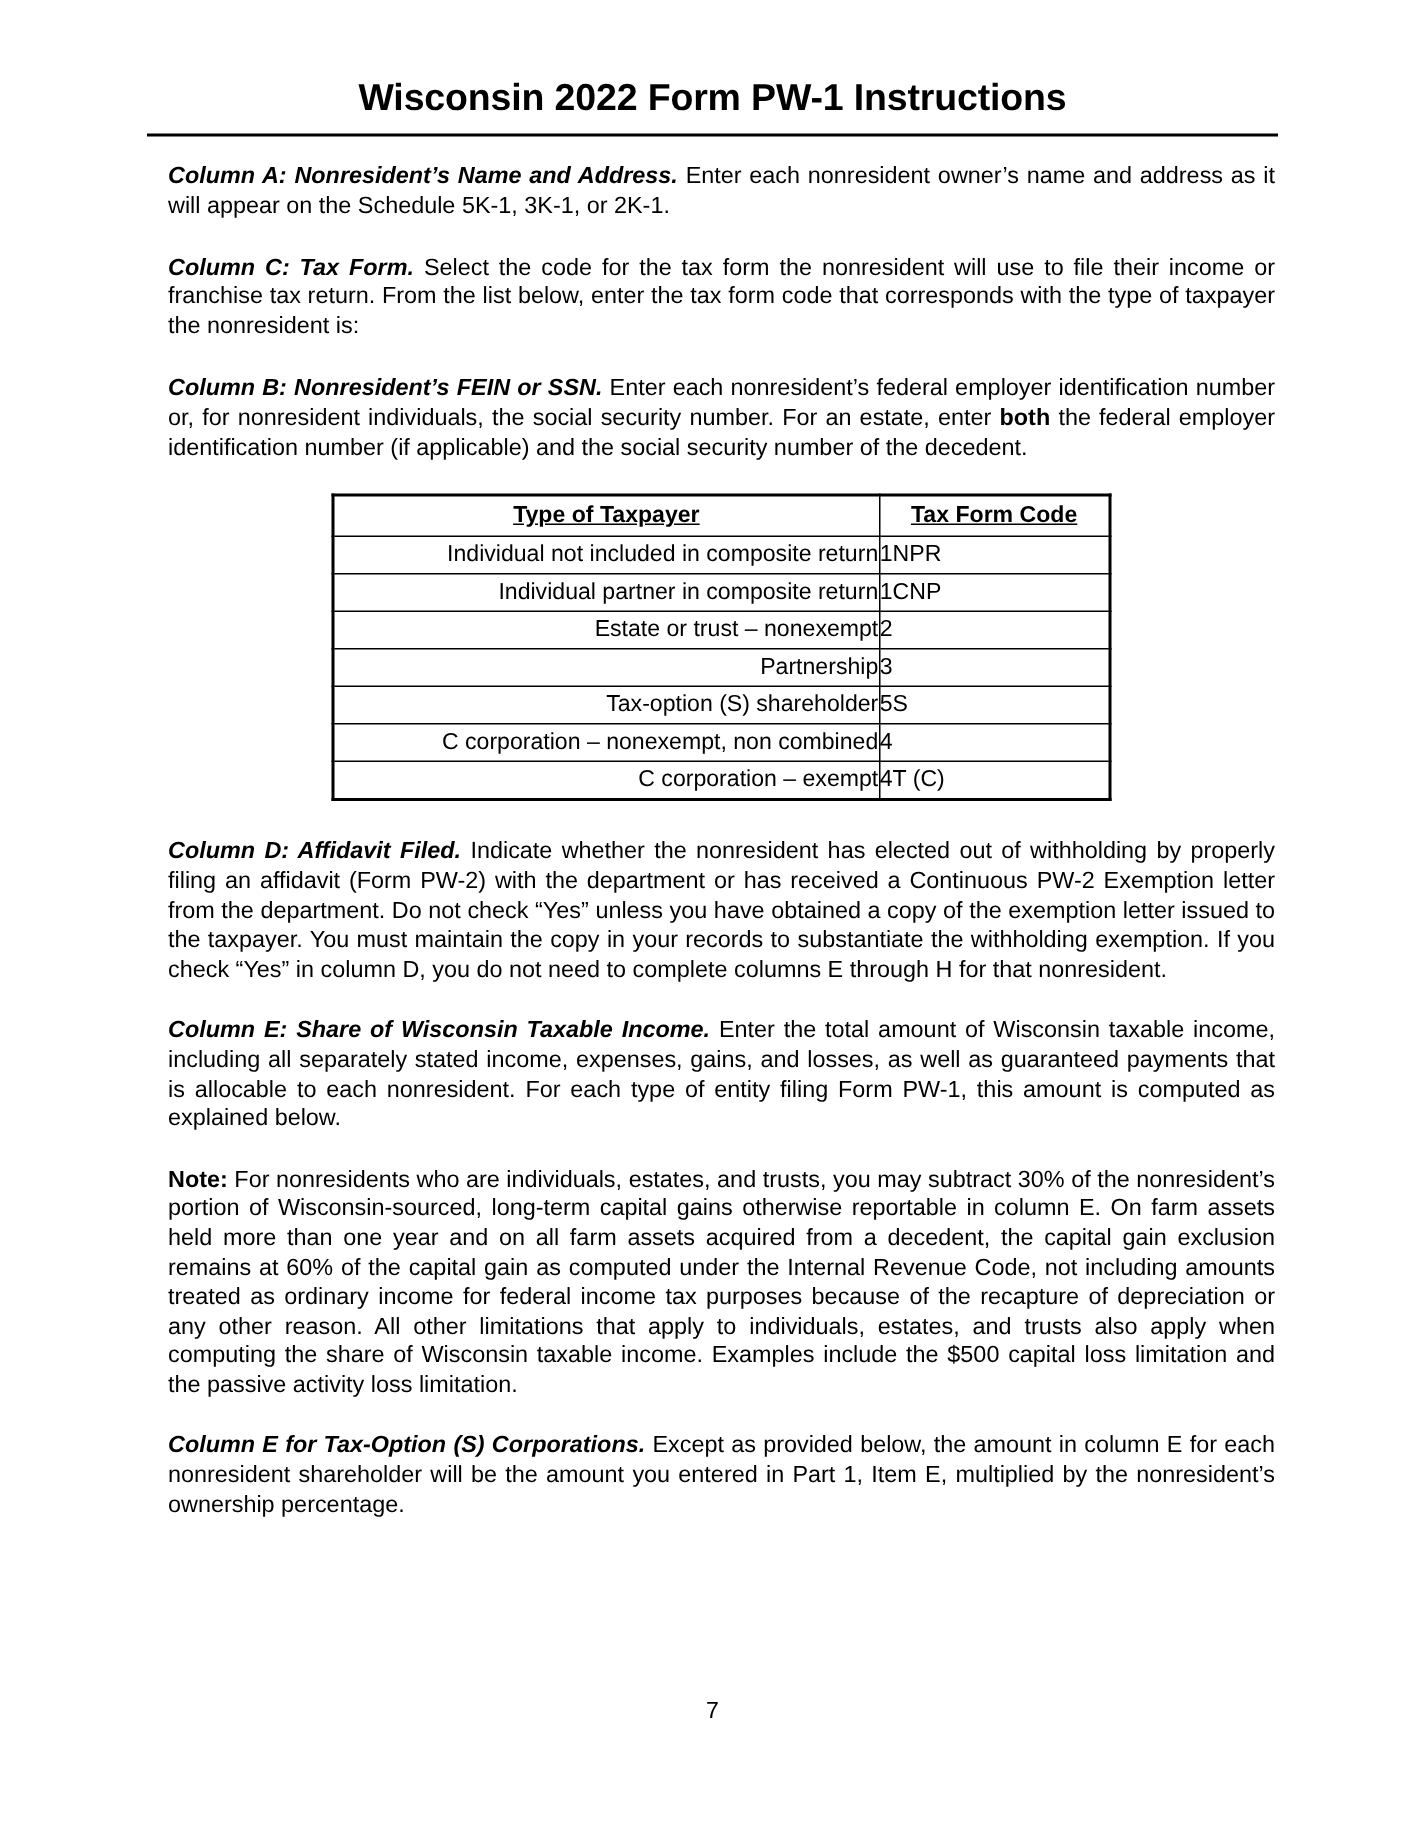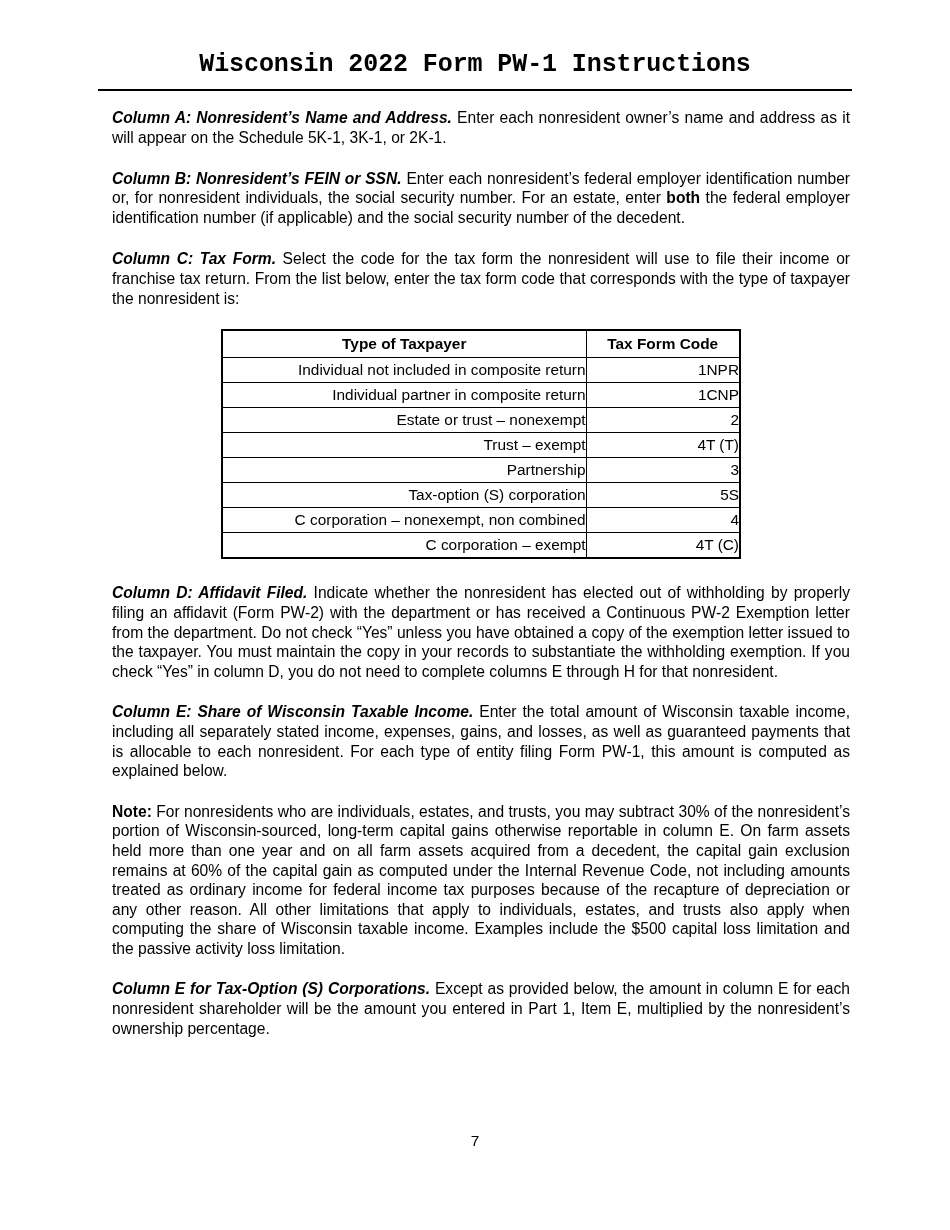--- a/index.html
+++ b/index.html
@@ -27,21 +27,20 @@
     top: 50px;
     width: 754px;
   }
   .doc-title {
     font-size: 25px;
     font-weight: bold;
     text-align: center;
     letter-spacing: -0.1px;
     line-height: 30px;
     margin: 0;
-    font-family: Liberation Mono, monospace;
   }
   .header-rule {
     margin-top: 9px;
     border-top: 2px solid #000000;
     width: 100%;
   }
 
   
   .content {
     position: absolute;
@@ -90,29 +89,30 @@
     border: 1px solid #000000;
     font-size: 15.4px;
     line-height: 17px;
     padding: 3px 0 4px 0;
     height: 17px;
   }
   table.codes th {
     font-weight: bold;
     text-align: center;
     padding: 4px 0 5px 0;
+    text-decoration: underline;
   }
   table.codes col.c-type { width: 364px; }
   table.codes col.c-code { width: 154px; }
   table.codes td.type {
     text-align: right;
     padding-left: 7px;
   }
   table.codes td.code {
-    text-align: right;
+    text-align: left;
   }
 
   
   .page-number {
     position: absolute;
     left: 0;
     top: 1132px;
     width: 950px;
     text-align: center;
     font-size: 15.4px;
@@ -126,23 +126,23 @@
 
   <div class="doc-header">
     <h1 class="doc-title">Wisconsin 2022 Form PW-1 Instructions</h1>
     <div class="header-rule"></div>
   </div>
 
   <div class="content">
 
     <p class="para"><span class="lead">Column A: Nonresident’s Name and Address.</span><span> Enter each nonresident owner’s name and address as it will appear on the Schedule 5K-1, 3K-1, or 2K-1.</span></p>
 
+    <p class="para"><span class="lead">Column C: Tax Form.</span><span> Select the code for the tax form the nonresident will use to file their income or franchise tax return. From the list below, enter the tax form code that corresponds with the type of taxpayer the nonresident is:</span></p>
+
     <p class="para"><span class="lead">Column B: Nonresident’s FEIN or SSN.</span><span> Enter each nonresident’s federal employer identification number or, for nonresident individuals, the social security number. For an estate, enter </span><b class="inline-strong">both</b><span> the federal employer identification number (if applicable) and the social security number of the decedent.</span></p>
-
-    <p class="para"><span class="lead">Column C: Tax Form.</span><span> Select the code for the tax form the nonresident will use to file their income or franchise tax return. From the list below, enter the tax form code that corresponds with the type of taxpayer the nonresident is:</span></p>
 
     <div class="table-wrap">
       <table class="codes">
         <colgroup>
           <col class="c-type">
           <col class="c-code">
         </colgroup>
         <thead>
           <tr>
             <th>Type of Taxpayer</th>
@@ -156,29 +156,25 @@
           </tr>
           <tr>
             <td class="type">Individual partner in composite return</td>
             <td class="code">1CNP</td>
           </tr>
           <tr>
             <td class="type">Estate or trust – nonexempt</td>
             <td class="code">2</td>
           </tr>
           <tr>
-            <td class="type">Trust – exempt</td>
-            <td class="code">4T (T)</td>
-          </tr>
-          <tr>
             <td class="type">Partnership</td>
             <td class="code">3</td>
           </tr>
           <tr>
-            <td class="type">Tax-option (S) corporation</td>
+            <td class="type">Tax-option (S) shareholder</td>
             <td class="code">5S</td>
           </tr>
           <tr>
             <td class="type">C corporation – nonexempt, non combined</td>
             <td class="code">4</td>
           </tr>
           <tr>
             <td class="type">C corporation – exempt</td>
             <td class="code">4T (C)</td>
           </tr>

